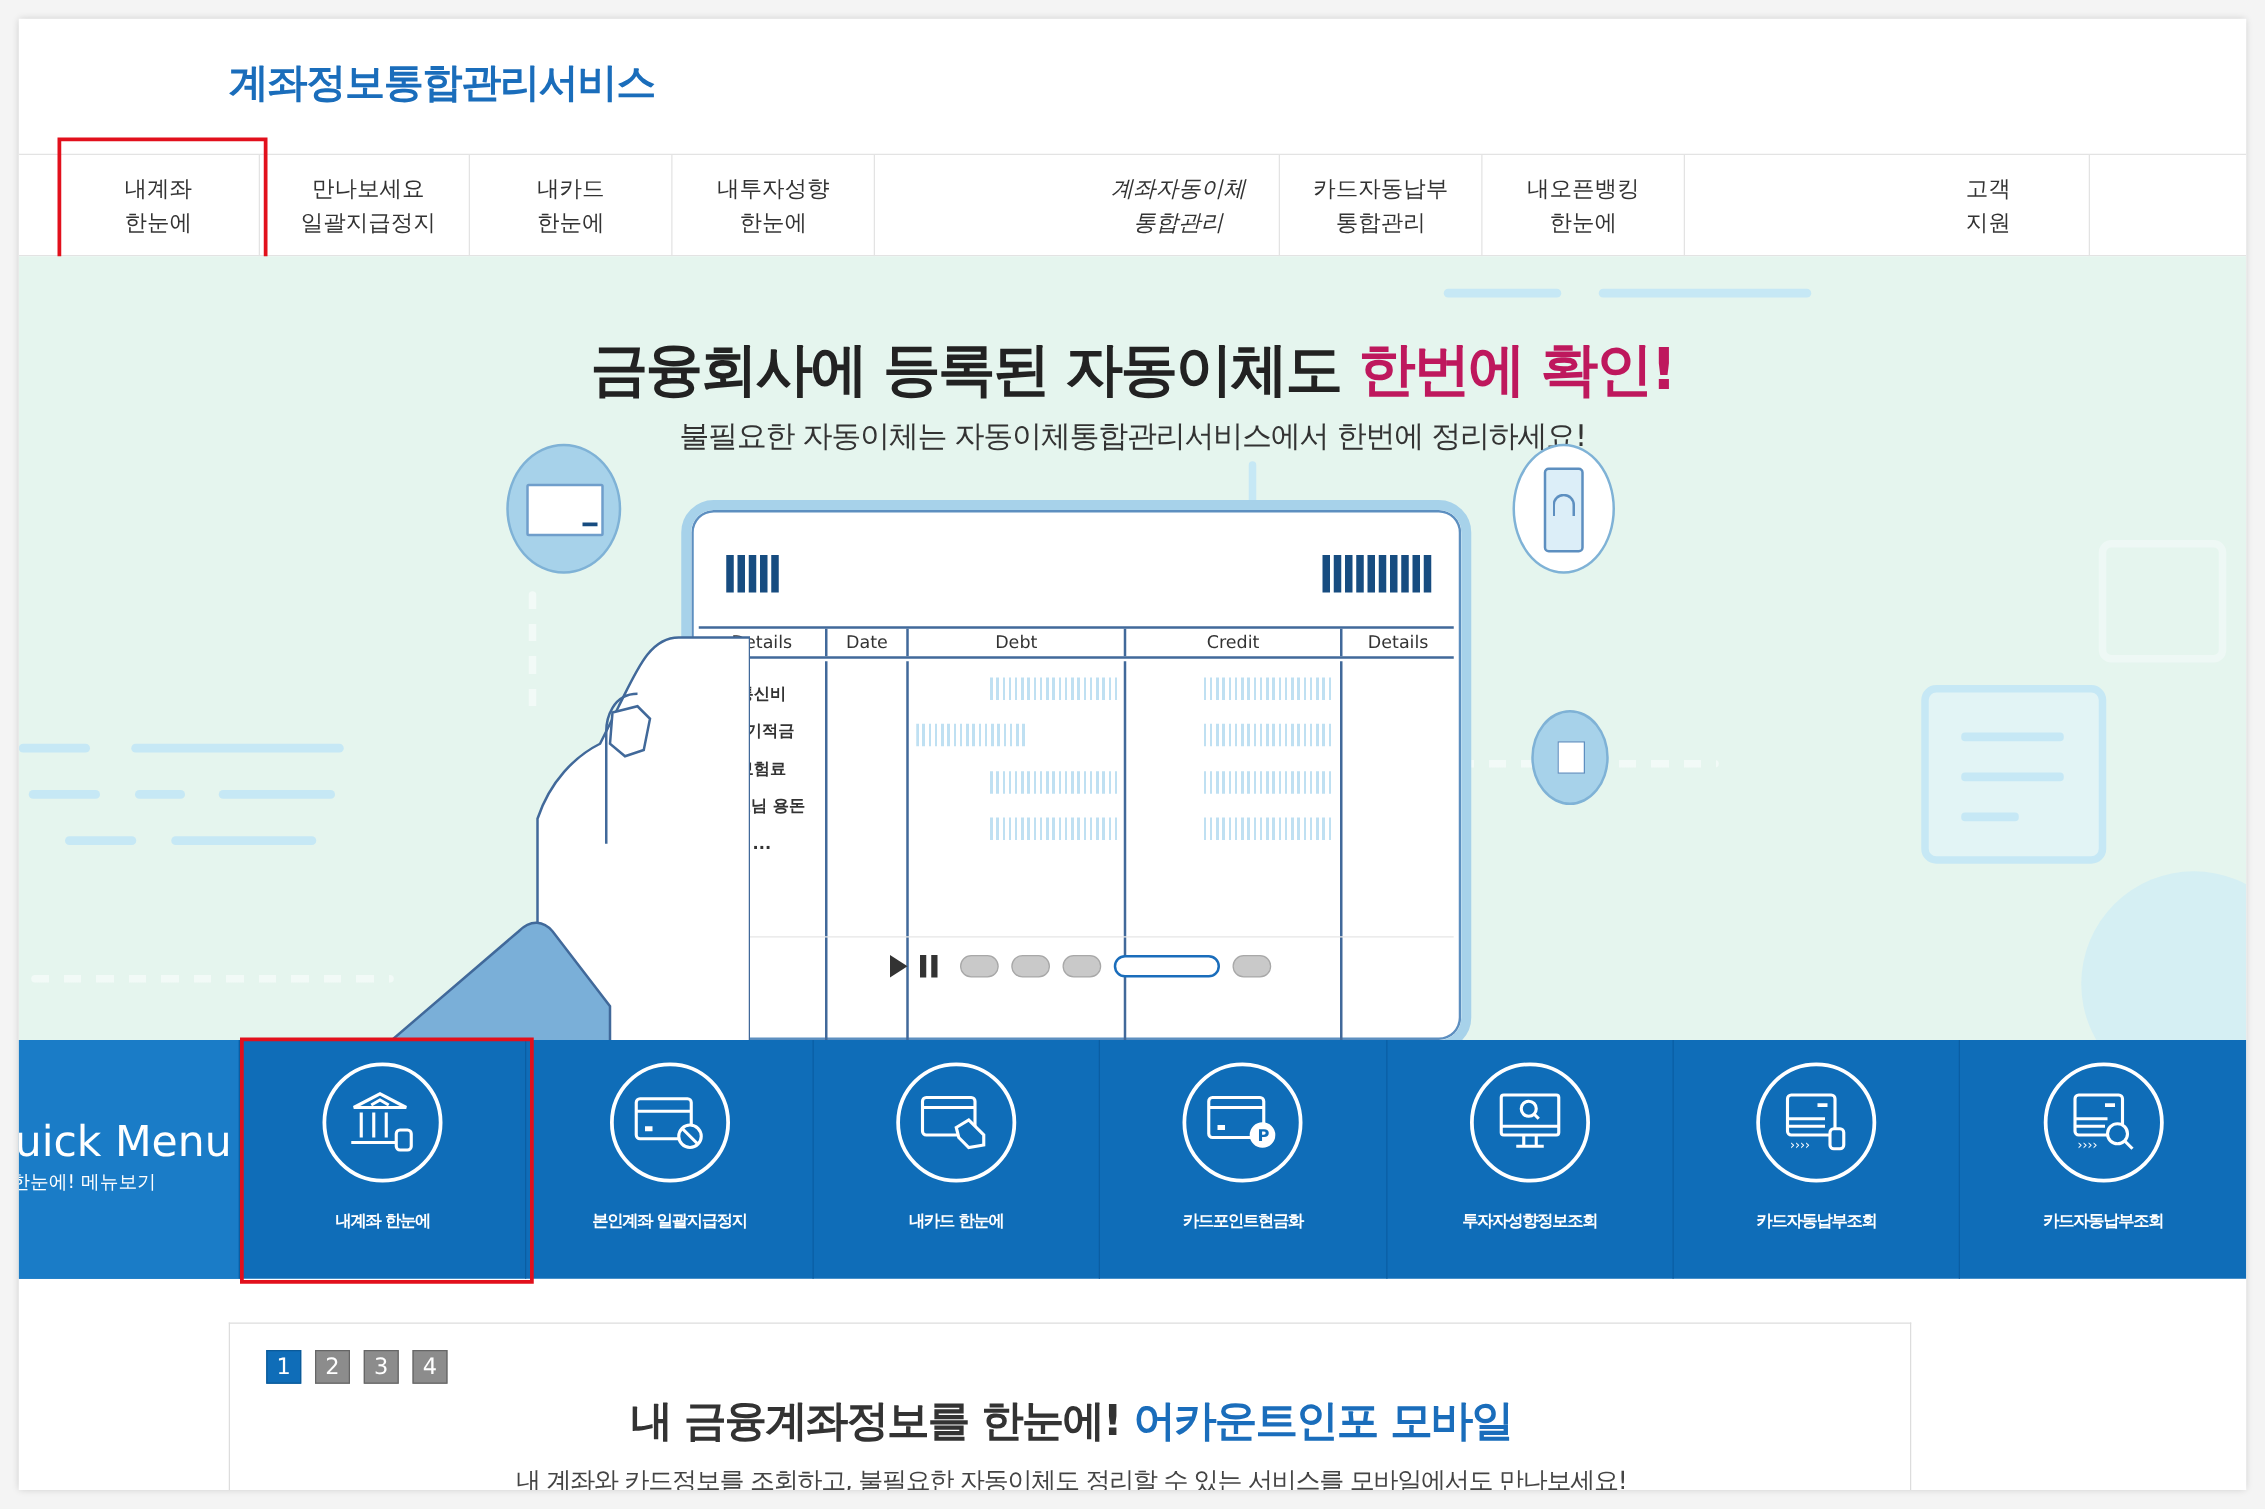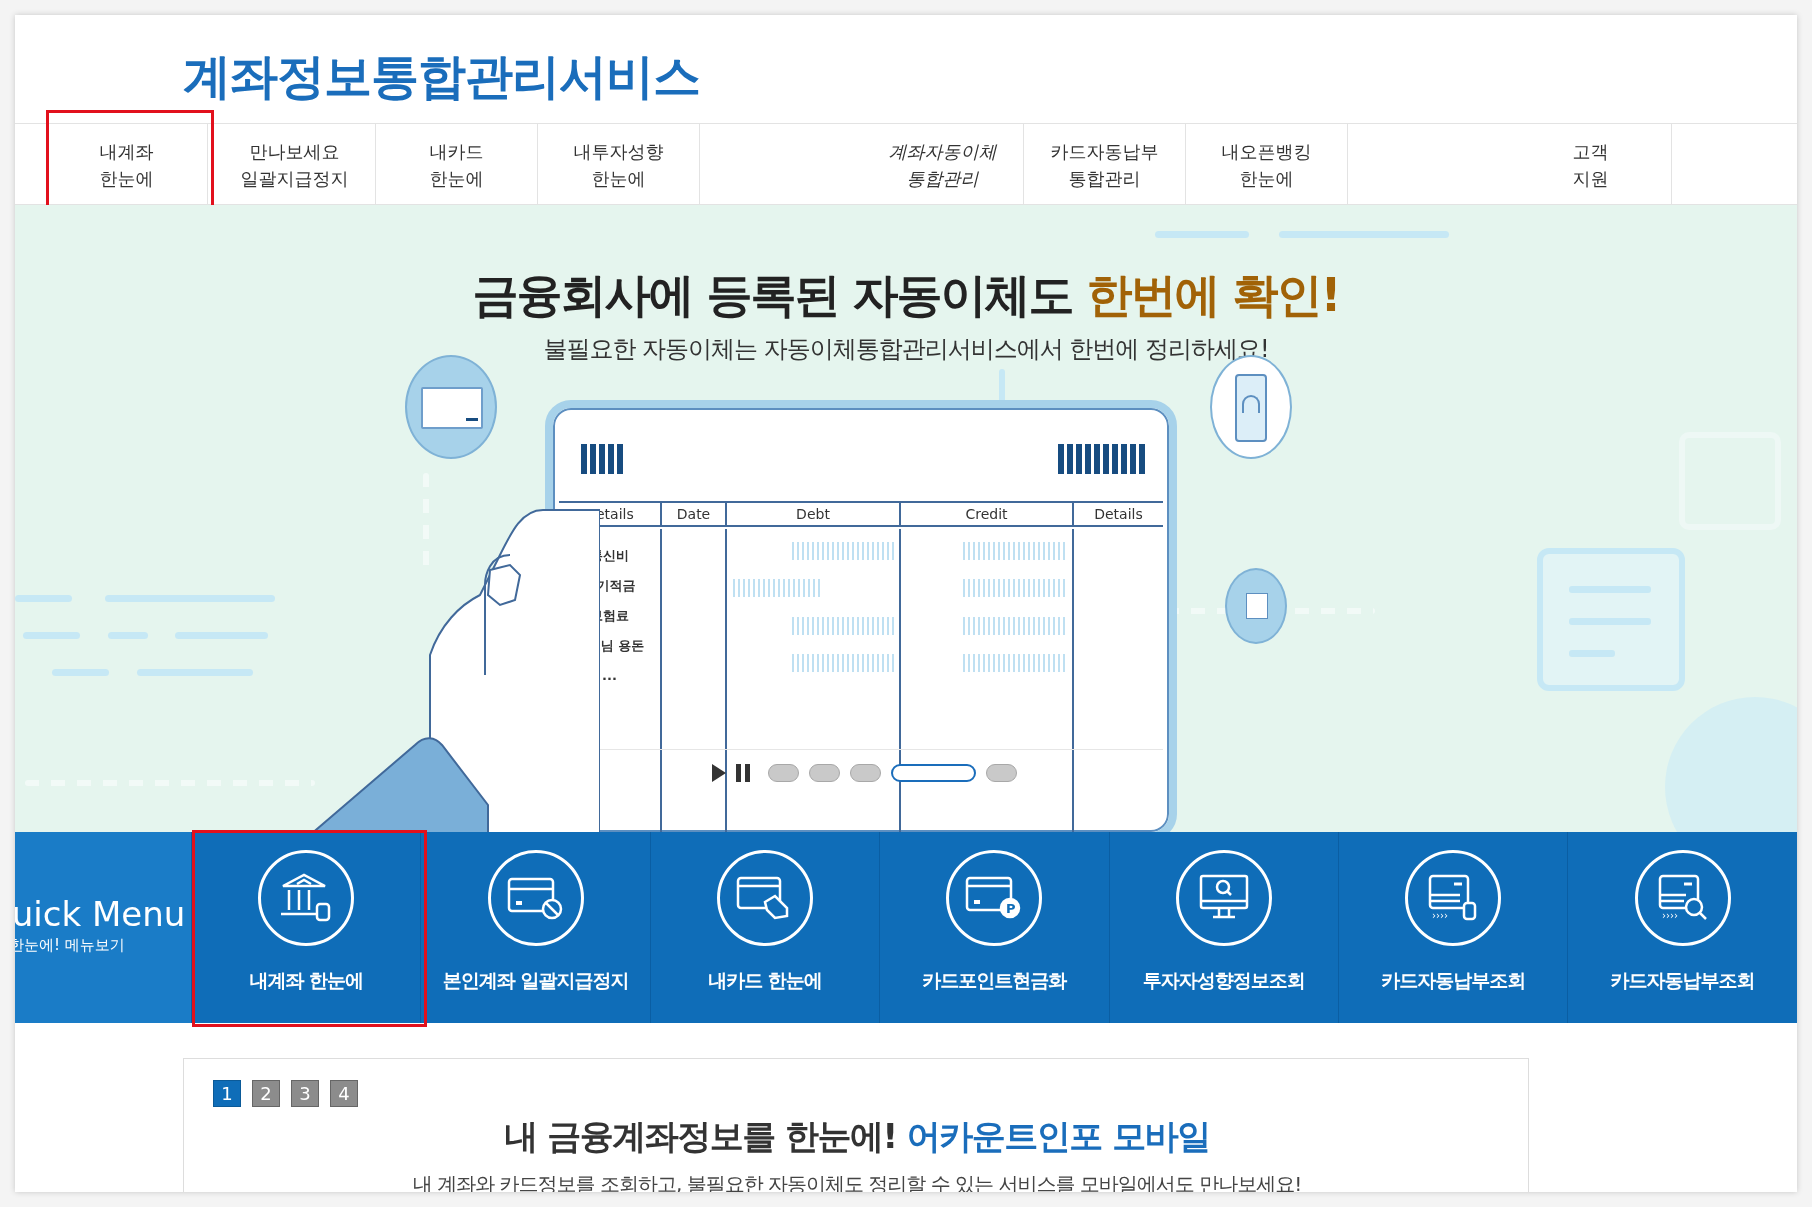--- a/index.html
+++ b/index.html
@@ -6,21 +6,21 @@
   html, body { width: 1812px; height: 1207px; overflow: hidden; background: #f4f4f4; }
   body { font-family: "DejaVu Sans", "Liberation Sans", sans-serif; position: relative; }
 
   .frame {
     position: absolute; left: 15px; top: 15px; width: 1782px; height: 1177px;
     background: #ffffff; box-shadow: 0 0 6px rgba(0,0,0,0.18); overflow: hidden;
   }
 
   
   .site-title {
-    position: absolute; left: 168px; top: 30px; font-size: 48px; font-weight: bold;
+    position: absolute; left: 168px; top: 30px; font-size: 32px; font-weight: bold;
     color: #1a6dbb; letter-spacing: -1px;
   }
 
   
   .gnb {
     position: absolute; left: 0; top: 108px; width: 1782px; height: 82px;
     border-top: 1px solid #e3e3e3; border-bottom: 1px solid #e3e3e3; background: #fff;
   }
   .gnb-item {
     position: absolute; top: 0; height: 81px; width: 162px;
@@ -35,21 +35,21 @@
 
   
   .hero {
     position: absolute; left: 0; top: 190px; width: 1782px; height: 627px;
     background: #e5f5ee; overflow: hidden;
   }
   .hero-title {
     position: absolute; left: 0; width: 1782px; top: 60px; text-align: center;
     font-size: 46px; font-weight: bold; color: #222; letter-spacing: -2px;
   }
-  .hero-title .accent { color: #a16207; }
+  .hero-title .accent { color: #be185d; }
   .hero-sub {
     position: absolute; left: 0; width: 1782px; top: 128px; text-align: center;
     font-size: 24px; color: #333; letter-spacing: -1px;
   }
   .deco-line { position: absolute; height: 7px; background: #c6e8f5; border-radius: 4px; }
   .deco-dash { position: absolute; height: 6px; background: #f2faf7; border-radius: 3px; }
 
   
   .device {
     position: absolute; left: 530px; top: 195px; width: 632px; height: 440px;
@@ -101,21 +101,21 @@
   .quick-title .qt-main { position: absolute; left: -30px; top: 62px; font-size: 34px; color: #fff; white-space: nowrap; }
   .quick-title .qt-sub { position: absolute; left: -6px; top: 104px; font-size: 15px; color: #fff; white-space: nowrap; }
   .quick-item {
     width: 229.4px; height: 191px; border-left: 1px solid #0a5ea3;
     display: flex; flex-direction: column; align-items: center; cursor: pointer; position: relative;
   }
   .quick-item .circle {
     margin-top: 18px; width: 96px; height: 96px; border: 3px solid #fff; border-radius: 50%;
     display: flex; align-items: center; justify-content: center;
   }
-  .quick-item .qlabel { margin-top: 22px; font-size: 19px; color: #fff; font-weight: bold; letter-spacing: -1px; }
+  .quick-item .qlabel { margin-top: 22px; font-size: 13px; color: #fff; font-weight: bold; letter-spacing: -1px; }
   .quick-highlight {
     position: absolute; left: 177px; top: 815px; width: 235px; height: 197px;
     border: 3px solid #e2101c; pointer-events: none;
   }
 
   
   .banner {
     position: absolute; left: 168px; top: 1043px; width: 1346px; height: 140px;
     border: 1px solid #dddddd; border-bottom: none; background: #fff;
   }

